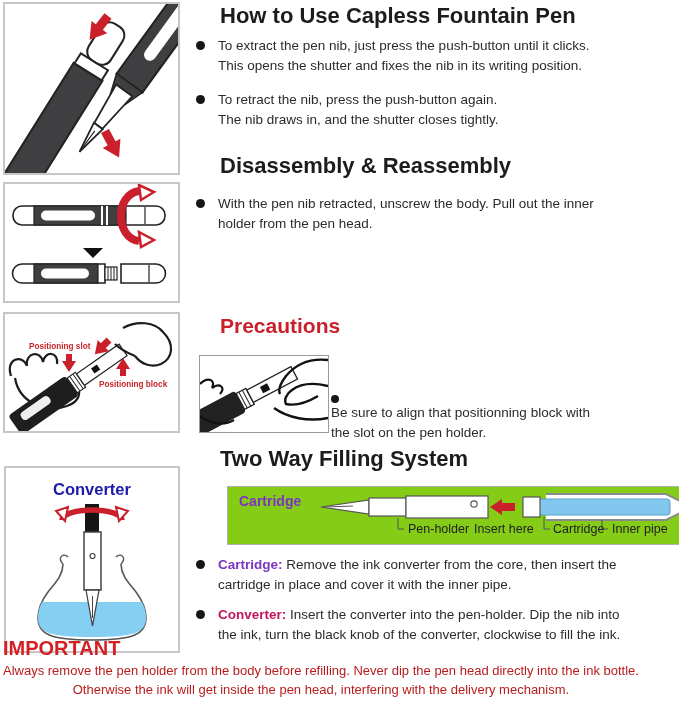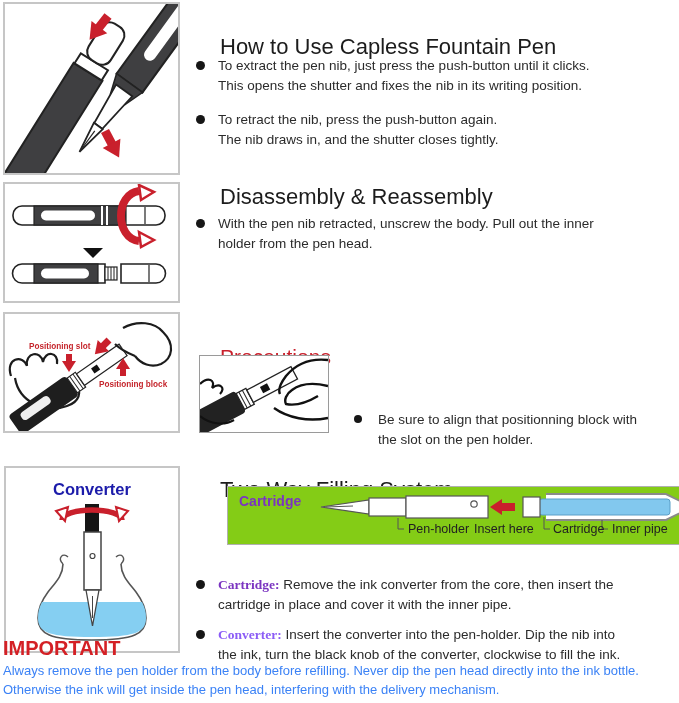--- a/index.html
+++ b/index.html
@@ -1,30 +1,30 @@
 <!DOCTYPE html>
 <html><head>
 <meta charset="utf-8">
 <style>
   html,body{margin:0;padding:0;background:#fff;}
   .page{position:relative;width:679px;height:703px;background:#fff;overflow:hidden;
         font-family:"Liberation Sans","DejaVu Sans",sans-serif;color:#2b2b2b;}
-  .h{position:absolute;font-size:22px;color:#1c1c1c;font-weight:400;white-space:pre;margin-top:31px;}
+  .h{position:absolute;font-size:22px;color:#1c1c1c;font-weight:700;white-space:pre;}
   .h.red{color:#c9202c;font-size:21px;}
-  .bullet{position:absolute;display:flex;align-items:flex-start;margin-top:20px;}
+  .bullet{position:absolute;display:flex;align-items:flex-start;}
   .dot{width:9px;height:9px;border-radius:50%;background:#161616;margin:5px 13px 0 0;flex:none;}
   .btext{font-size:13.5px;line-height:20px;color:#2b2b2b;white-space:pre;}
-  .lbl{font-weight:bold;font-family:Liberation Serif, serif;}
+  .lbl{font-weight:bold;}
   .lbl.purple{color:#7b35c1;}
-  .lbl.blue{color:#8b5cf6;}
+  .lbl.blue{color:#be185d;}
   .ibox{position:absolute;background:#fff;border:2px solid #c6c6c6;overflow:hidden;}
   .ibox svg,.dbox svg{display:block;width:100%;height:100%;}
   .dbox{position:absolute;background:#84cc16;border:1.5px solid #b0b0b0;overflow:hidden;margin-left:30px;}
   .imp-title{position:absolute;left:3px;top:637px;font-size:20px;font-weight:bold;color:#d42025;white-space:pre;}
-  .imp-lines{position:absolute;left:3px;top:661px;font-size:13px;line-height:19px;color:#3b82f6;white-space:pre;}
+  .imp-lines{position:absolute;left:3px;top:661px;font-size:13px;line-height:19px;color:#b91c1c;white-space:pre;text-align:center;}
   svg text{font-family:inherit;}
 </style>
 </head>
 <body>
 
 <div class="page">
 
   <div class="ibox" style="left:3px;top:2px;width:173px;height:169px;">
     <svg viewBox="0 0 173 169">
       <g transform="translate(38,140) rotate(32)">
@@ -153,21 +153,21 @@
         <rect x="14" y="-9" width="11" height="18" fill="#fff" stroke="#222" stroke-width="1.3"></rect>
         <line x1="17" y1="-9" x2="17" y2="9" stroke="#222" stroke-width="1"></line>
         <line x1="21" y1="-9" x2="21" y2="9" stroke="#222" stroke-width="1"></line>
         <rect x="25" y="-7" width="50" height="14" fill="#fff" stroke="#222" stroke-width="1.3"></rect>
         <rect x="38" y="-3.5" width="8" height="7" fill="#111"></rect>
       </g>
       <path d="M128,4 C110,2 96,8 86,20 C80,28 78,34 80,38 M128,30 C112,26 100,28 92,34 C86,38 84,44 86,48 C96,50 108,46 118,40 M128,62 C108,66 88,62 74,52" fill="none" stroke="#111" stroke-width="2.4"></path>
       <path d="M0,28 C8,20 16,24 12,32 M12,32 C20,26 26,32 20,38 M0,60 C10,68 24,70 34,64" fill="none" stroke="#111" stroke-width="2.2"></path>
     </svg>
   </div>
-  <div class="bullet" style="left:354px;top:390px;width:320px;">
+  <div class="bullet" style="left:331px;top:390px;width:320px;flex-direction:column;">
     <span class="dot" style="margin-right:16px;width:8px;height:8px;"></span>
     <div class="btext">Be sure to align that positionning block with
 the slot on the pen holder.</div>
   </div>
 
   <div class="h" style="left:220px;top:446px;">Two Way Filling System</div>
   <div class="dbox" style="left:197px;top:486px;width:477px;height:57px;">
     <svg viewBox="0 0 477 57">
       <text x="11" y="19" font-size="14" font-weight="bold" fill="#7b35c1">Cartridge</text>
       <polygon points="93,20 141,13 141,27" fill="#fff" stroke="#555" stroke-width="1.2"></polygon>

